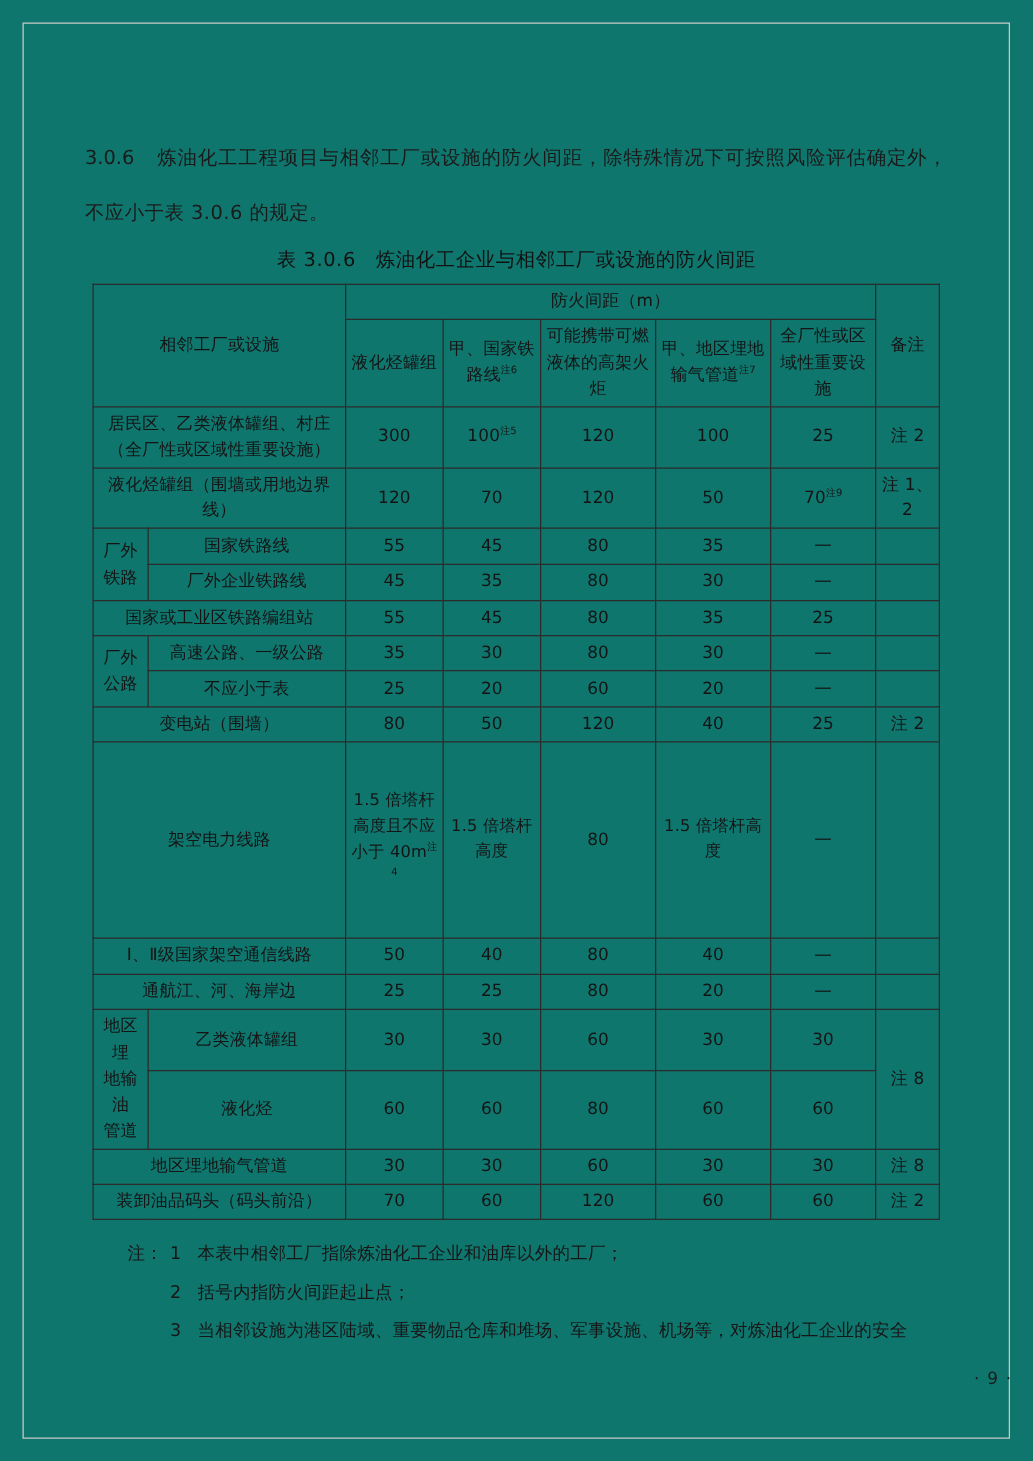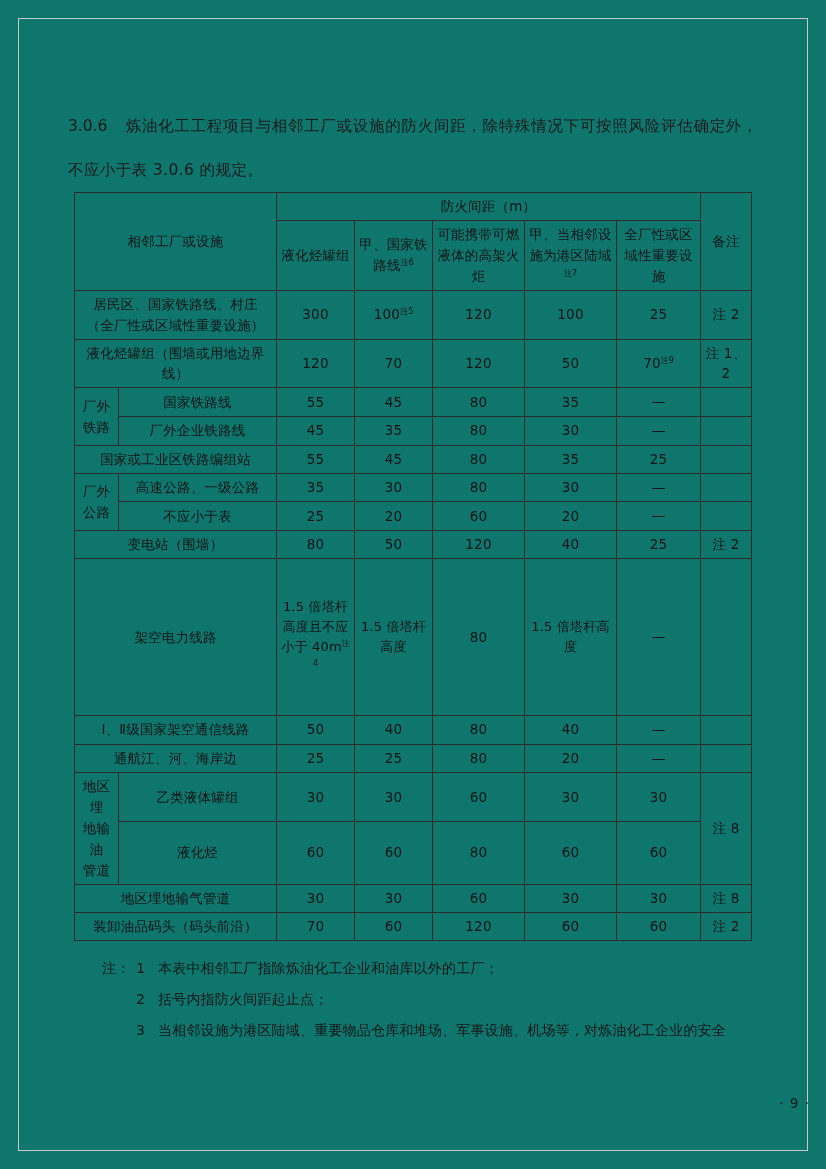--- a/index.html
+++ b/index.html
@@ -149,20 +149,23 @@
 
 <div id="page">
   <div class="page-border"></div>
 
   <div class="content">
 
     <div class="para">
       <span class="num">3.0.6</span><span class="gap"></span><span>炼油化工工程项目与相邻工厂或设施的防火间距，除特殊情况下可按照风险评估确定外，不应小于表 3.0.6 的规定。</span>
     </div>
 
+    <div class="table-title">
+      <span>表 3.0.6</span><span class="tgap"></span><span>炼油化工企业与相邻工厂或设施的防火间距</span>
+    </div>
 
     <table class="fire-table">
       <colgroup>
         <col class="c-lbl-a">
           <col class="c-lbl-b">
         <col class="c-v1">
           <col class="c-v2">
           <col class="c-v3">
           <col class="c-v4">
           <col class="c-v5">
@@ -171,29 +174,29 @@
       <thead>
         <tr>
           <th class="hdr-left" colspan="2" rowspan="2">相邻工厂或设施</th>
           <th class="hdr-span" colspan="5">防火间距（m）</th>
           <th rowspan="2">备注</th>
         </tr>
         <tr>
           <th><span>液化烃罐组</span><span class="sup"></span></th>
           <th><span>甲、国家铁路线</span><span class="sup">注6</span></th>
           <th><span>可能携带可燃液体的高架火炬</span><span class="sup"></span></th>
-          <th><span>甲、当相邻设施为港区陆域</span><span class="sup">注7</span></th>
+          <th><span>甲、地区埋地输气管道</span><span class="sup">注7</span></th>
           <th><span>全厂性或区域性重要设施</span><span class="sup"></span></th>
         </tr>
       </thead>
       <tbody>
 
         <tr>
           <td colspan="2" class="rowlabel-2line">
-            <span>居民区、国家铁路线、村庄</span><br>
+            <span>居民区、乙类液体罐组、村庄</span><br>
             <span>（全厂性或区域性重要设施）</span>
           </td>
           <td><span>300</span></td>
           <td><span>100</span><span class="sup">注5</span></td>
           <td><span>120</span></td>
           <td><span>100</span></td>
           <td><span>25</span></td>
           <td>注 2</td>
         </tr>
 

